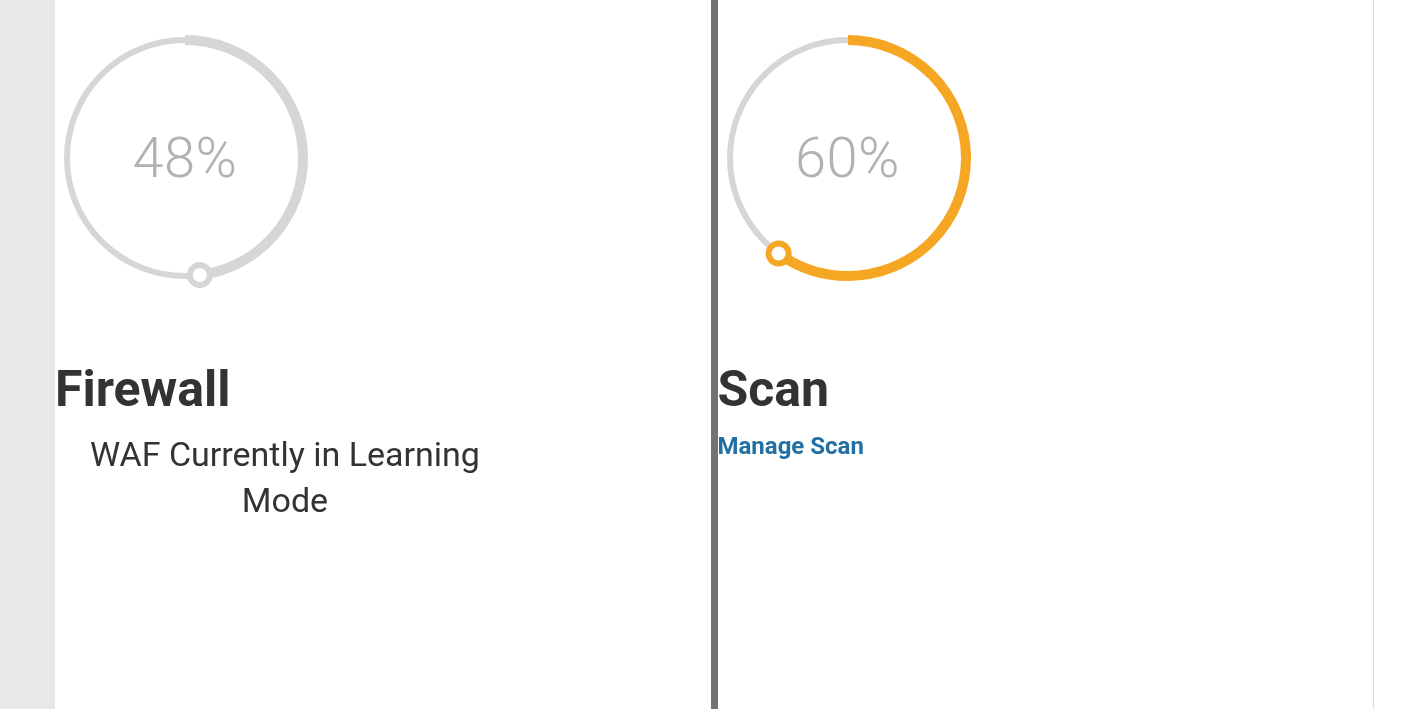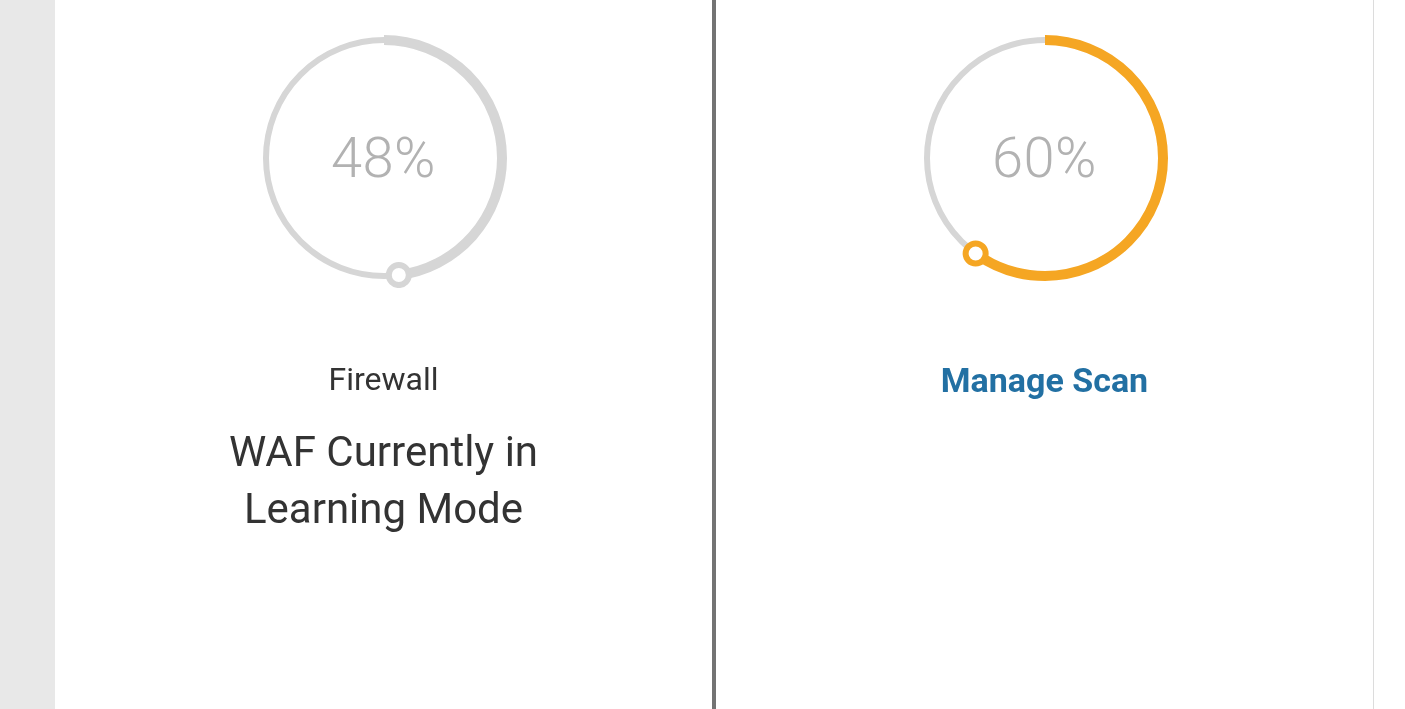--- a/index.html
+++ b/index.html
@@ -14,26 +14,26 @@
       flex: 1;
       display: flex;
       height: 709px;
       background: #ffffff;
     }
     .card {
       flex: 1;
       background: #ffffff;
       display: flex;
       flex-direction: column;
-      align-items: center;
+      align-items: flex-start;
       padding-top: 28px;
       position: relative;
     }
     .card + .card {
-      border-left: 4px solid #737373;
+      border-left: 7px solid #737373;
     }
     .card:last-of-type {
       flex: 0 0 32px;
       border-left: 1px solid #dcdcdc;
       padding: 0;
     }
     .gauge-wrapper {
       width: 260px;
       height: 260px;
       position: relative;
@@ -68,36 +68,36 @@
     .gauge-label {
       position: absolute;
       top: 50%; left: 50%;
       transform: translate(-50%, -50%);
       font-size: 56px;
       font-weight: 300;
       color: #b2b2b2;
       letter-spacing: 0.5px;
     }
     .card-title {
-      font-size: 32px;
-      font-weight: 400;
+      font-size: 50px;
+      font-weight: 700;
       color: #333333;
-      margin-bottom: 26px;
+      margin-bottom: 14px;
     }
     .card-desc {
-      font-size: 42px;
+      font-size: 34px;
       font-weight: 400;
       color: #333333;
       text-align: center;
       line-height: 1.35;
       max-width: 460px;
       margin-bottom: 34px;
     }
     .card-link {
-      font-size: 34px;
+      font-size: 24px;
       font-weight: 700;
       color: #2270a3;
       cursor: pointer;
       text-decoration: none;
     }
   </style>
 </head>
 <body>
 
 <div class="spacer-left"></div>
@@ -119,18 +119,19 @@
 
   <div class="card">
     <div class="gauge-wrapper">
       <svg class="gauge-svg" viewBox="0 0 260 260">
         <circle class="gauge-track" cx="130" cy="130" r="118"></circle>
         <circle class="gauge-progress amber" cx="130" cy="130" r="118" stroke-dasharray="741.4158662471912" stroke-dashoffset="296.5663464988765"></circle>
         <circle class="gauge-knob amber" r="10" cx="34.535994663756185" cy="60.64134022948818"></circle>
       </svg>
       <div class="gauge-label">60%</div>
     </div>
+    <div class="card-title">Scan</div>
     <a class="card-link">Manage Scan</a>
   </div>
 
   <div class="card"></div>
 
 </div>
 
 </body></html>

